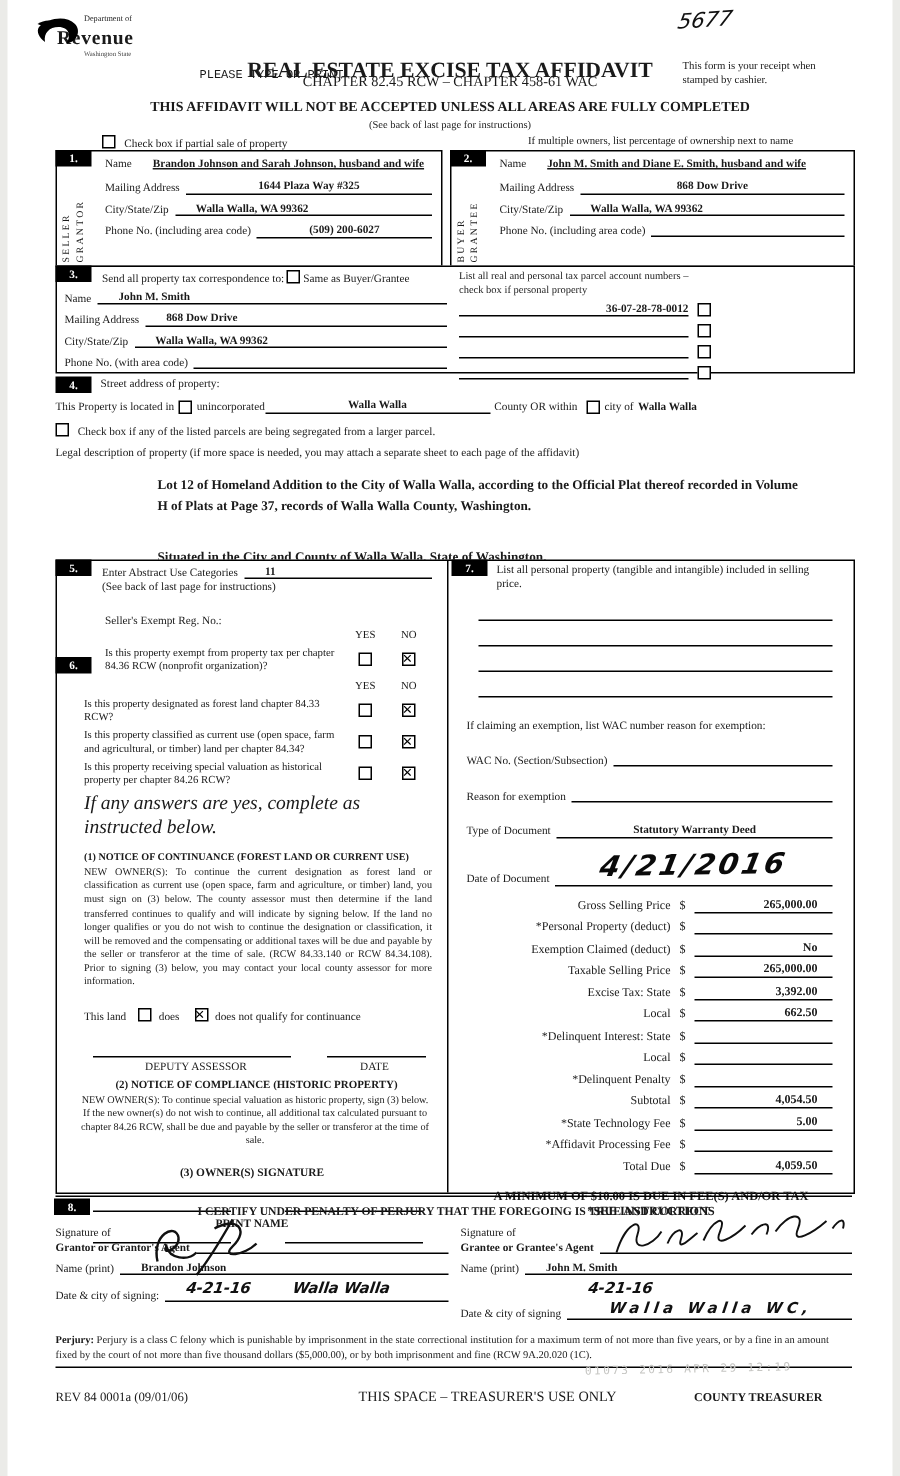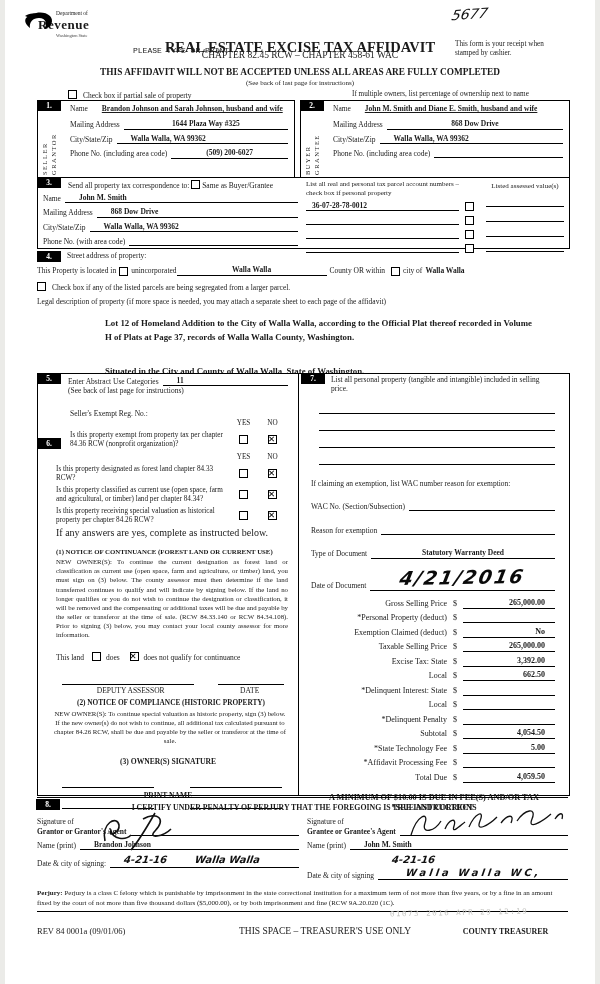--- a/index.html
+++ b/index.html
@@ -155,42 +155,35 @@
         <span class="fline left">Walla Walla, WA 99362</span>
       </div>
       <div class="frow">
         <span class="flabel">Phone No. (with area code)</span>
         <span class="fline"></span>
       </div>
     </div>
     <div class="abs" style="left:268px;top:2px;width:168px;">
       <div style="font-size:7px;">List all real and personal tax parcel account numbers – check box if personal property</div>
       <div class="frow" style="margin-top:3px;">
-        <span class="fline" style="text-align:left;padding-left:6px;">36-07-28-78-0012</span>
+        <span class="fline" style="text-align:right;padding-left:6px;">36-07-28-78-0012</span>
         <span class="cb" style="margin-left:6px;"></span>
       </div>
       <div class="frow">
         <span class="fline"></span>
         <span class="cb" style="margin-left:6px;"></span>
       </div>
       <div class="frow">
         <span class="fline"></span>
         <span class="cb" style="margin-left:6px;"></span>
       </div>
       <div class="frow">
         <span class="fline"></span>
         <span class="cb" style="margin-left:6px;"></span>
       </div>
-    </div>
-    <div class="abs" style="left:448px;top:4px;width:78px;">
-      <div class="ctr" style="font-size:7px;">Listed assessed value(s)</div>
-      <div class="blank" style="margin-top:6px;"></div>
-      <div class="blank" style="margin-top:5px;"></div>
-      <div class="blank" style="margin-top:5px;"></div>
-      <div class="blank" style="margin-top:5px;"></div>
     </div>
   </div>
 
   <div class="abs" style="left:37px;top:251px;width:531px;">
     <div class="numbox" style="top:0;left:0;">4.</div>
     <div class="frow" style="margin-left:30px;">
       <span class="flabel">Street address of property:</span>
     </div>
     <div style="margin-top:5px;display:flex;align-items:flex-end;">
       <span>This Property is located in</span>
@@ -240,21 +233,21 @@
         <span class="q">Is this property designated as forest land chapter 84.33 RCW?</span>
         <span class="c"><span class="cb"></span></span>
         <span class="c"><span class="cb checked"></span></span>
         <span class="q">Is this property classified as current use (open space, farm and agricultural, or timber) land per chapter 84.34?</span>
         <span class="c"><span class="cb"></span></span>
         <span class="c"><span class="cb checked"></span></span>
         <span class="q">Is this property receiving special valuation as historical property per chapter 84.26 RCW?</span>
         <span class="c"><span class="cb"></span></span>
         <span class="c"><span class="cb checked"></span></span>
       </div>
-      <div style="margin:2px 12px 0 18px;font-size:10px;">If any answers are yes, complete as instructed below.</div>
+      <div style="margin:2px 12px 0 18px;font-size:13px;font-style:italic;">If any answers are yes, complete as instructed below.</div>
 
       <div class="b small" style="margin:8px 10px 0 18px;">(1) NOTICE OF CONTINUANCE (FOREST LAND OR CURRENT USE)</div>
       <div class="small just" style="margin:1px 10px 0 18px;line-height:1.35;">NEW OWNER(S): To continue the current designation as forest land or classification as current use (open space, farm and agriculture, or timber) land, you must sign on (3) below.  The county assessor must then determine if the land transferred continues to qualify and will indicate by signing below. If the land no longer qualifies or you do not wish to continue the designation or classification, it will be removed and the compensating or additional taxes will be due and payable by the seller or transferor at the time of sale.  (RCW 84.33.140 or RCW 84.34.108). Prior to signing (3) below, you may contact your local county assessor for more information.</div>
 
       <div style="margin:12px 10px 0 18px;">
         <span>This land</span>
         <span class="cb" style="margin:0 3px 0 6px;"></span>
         <span>does</span>
         <span class="cb checked" style="margin:0 3px 0 8px;"></span>
         <span>does not  qualify for continuance</span>

